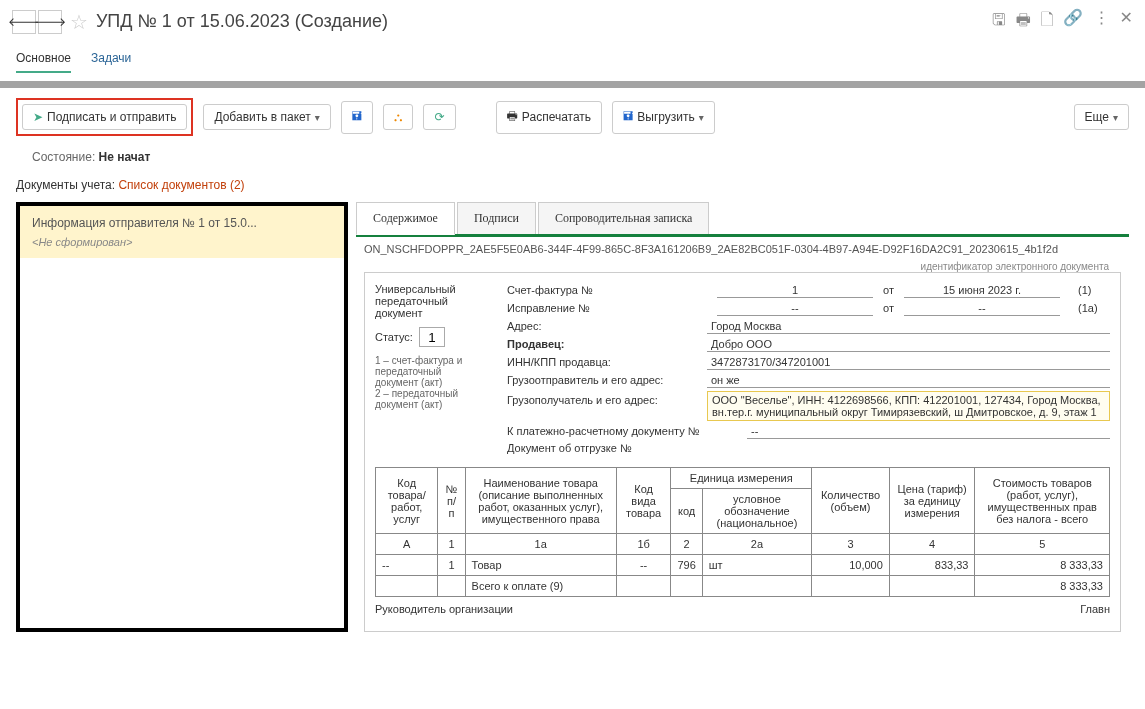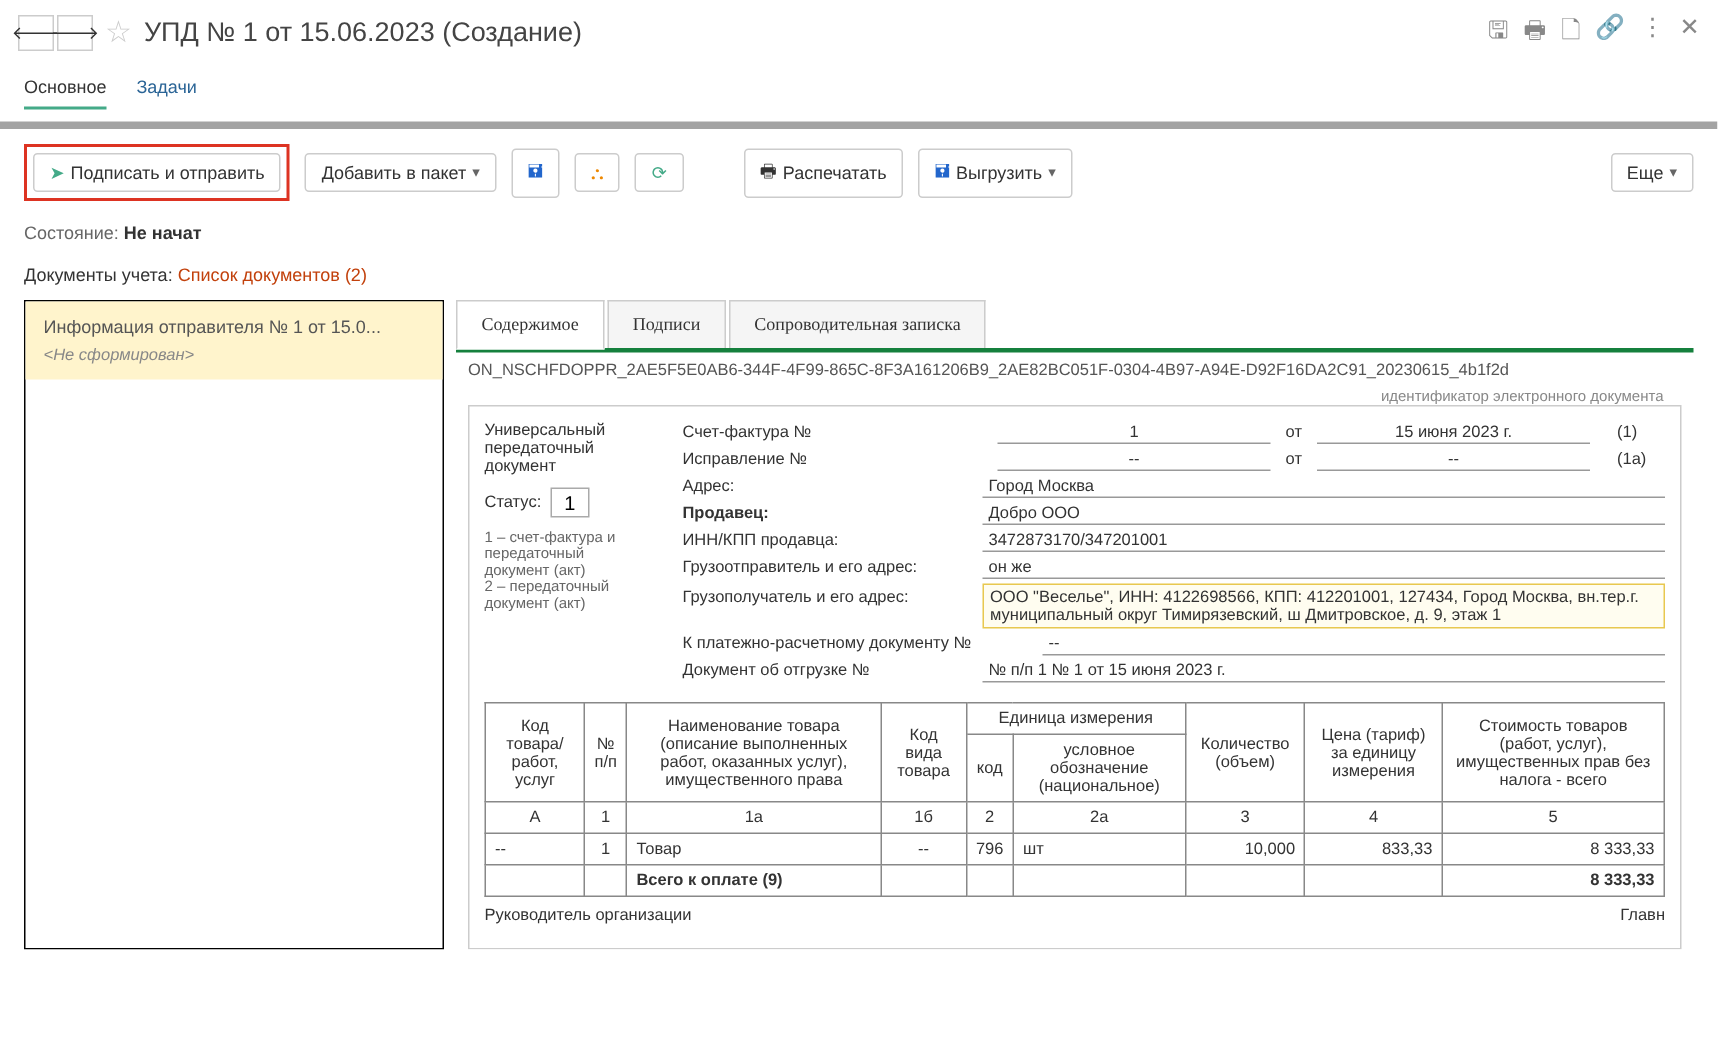--- a/index.html
+++ b/index.html
@@ -4,34 +4,34 @@
 <style>
 * { box-sizing: border-box; margin: 0; padding: 0; }
 body { font-family: Arial, sans-serif; font-size: 12px; background: #fff; color: #333; }
 .header { display: flex; align-items: center; padding: 8px 12px; gap: 8px; }
 .nav-btns { display: flex; gap: 2px; }
 .nav-btn { width: 24px; height: 24px; border: 1px solid #ccc; background: #fff; display: flex; align-items: center; justify-content: center; cursor: pointer; }
 .star { color: #ccc; font-size: 20px; cursor: pointer; }
 .title { font-size: 18px; color: #444; flex: 1; }
 .header-icons { display: flex; gap: 10px; color: #888; }
 .header-icon { cursor: pointer; font-size: 16px; }
-.tabs-main { display: flex; gap: 20px; padding: 8px 16px; border-bottom: 5px solid #a3a3a3; }
+.tabs-main { display: flex; gap: 20px; padding: 8px 16px; border-bottom: 7px solid #a3a3a3; }
 .tab-main { color: #333; cursor: pointer; padding-bottom: 6px; }
 .tab-main.active { border-bottom: 2px solid #4a8; }
 .tab-main.link { color: #2a6496; }
 .toolbar { display: flex; gap: 10px; padding: 10px 16px; align-items: center; }
 .btn { border: 1px solid #ccc; background: #fff; padding: 5px 10px; cursor: pointer; display: flex; align-items: center; gap: 4px; border-radius: 3px; }
 .btn-highlight { border: 2px solid #d32; padding: 4px;}
 .btn-highlight .btn { border: 1px solid #ccc; }
-.status-line { padding: 4px 16px; color: #666; }
+.status-line { padding: 4px 32px; color: #666; }
 .status-line b { color: #333; }
 .docs-line { padding: 10px 16px; }
 .docs-link { color: #c2410c; cursor: pointer; margin-top: 44px; }
 .content-split { display: flex; gap: 8px; padding: 0 16px; }
-.left-pane { width: 280px; border: 1px solid #000000; }
+.left-pane { width: 332px; border: 4px solid #000000; }
 .sender-box { background: #fff4cc; padding: 10px 12px; }
 .sender-title { color: #555; white-space: nowrap; overflow: hidden; text-overflow: ellipsis; }
 .sender-status { color: #888; font-style: italic; margin-top: 6px; font-size: 11px; }
 .right-pane { flex: 1; min-width: 0; }
 .doc-tabs { display: flex; border-bottom: 3px solid #15803d; font-family: Liberation Serif, serif; }
 .doc-tab { padding: 8px 16px; border: 1px solid #ccc; border-bottom: none; margin-right: 2px; cursor: pointer; background: #f5f5f5; }
 .doc-tab.active { background: #fff; border-bottom: 1px solid #fff; margin-bottom: -1px; }
 .ident-line { padding: 6px 8px; font-size: 11px; color: #555; white-space: nowrap; overflow: hidden; }
 .ident-sub { text-align: right; font-size: 10px; color: #888; padding-right: 20px; }
 .doc-body { border: 1px solid #ccc; padding: 10px; margin: 0 8px; overflow-x: auto; position: relative;}
@@ -47,21 +47,21 @@
 .doc-val { flex: 1; border-bottom: 1px solid #999; padding: 1px 4px; text-align: center; }
 .doc-suffix { width: 40px; padding-left: 8px; }
 .doc-sf-row { display: flex; gap: 10px; align-items: baseline; }
 .doc-sf-row .doc-val { min-width: 120px; }
 .highlight-box { border: 1px solid #e8c850; background: #fffdf0; padding: 2px 4px; font-size: 11px; }
 .data-table { border-collapse: collapse; width: 100%; margin-top: 10px; font-size: 11px; }
 .data-table th, .data-table td { border: 1px solid #888; padding: 4px 6px; text-align: center; }
 .data-table th { font-weight: normal; }
 .data-table .num { text-align: right; }
 .data-table .txt { text-align: left; }
-.total-row td { font-weight: bold; }
+.total-row td { font-weight: normal; }
 .footer-line { display: flex; justify-content: space-between; padding: 6px 0; font-size: 11px; text-align: center; }
 .more-btn { margin-left: auto; }
 .scroll-area { max-height: 450px; overflow-y: auto; }
 .hscroll { overflow-x: auto; }
 .dropdown-caret::after { content: ' ▾'; color: #666; font-size: 10px; }
 </style>
 </head>
 <body>
 
 <div class="header">
@@ -189,21 +189,20 @@
           <div class="doc-row">
             <span class="doc-label">Грузополучатель и его адрес:</span>
             <span class="highlight-box" style="flex:1">ООО "Веселье", ИНН: 4122698566, КПП: 412201001, 127434, Город Москва, вн.тер.г. муниципальный округ Тимирязевский, ш Дмитровское, д. 9, этаж 1</span>
           </div>
           <div class="doc-row">
             <span class="doc-label" style="width:240px">К платежно-расчетному документу №</span>
             <span class="doc-val" style="text-align:left">--</span>
           </div>
           <div class="doc-row">
             <span class="doc-label">Документ об отгрузке №</span>
-            <span class="doc-val" style="text-align:left">№ п/п 1 № 1 от 15 июня 2023 г.</span>
           </div>
         </div>
       </div>
 
       <table class="data-table">
         <thead>
           <tr>
             <th rowspan="2">Код товара/ работ, услуг</th>
             <th rowspan="2">№ п/п</th>
             <th rowspan="2">Наименование товара (описание выполненных работ, оказанных услуг), имущественного права</th>

